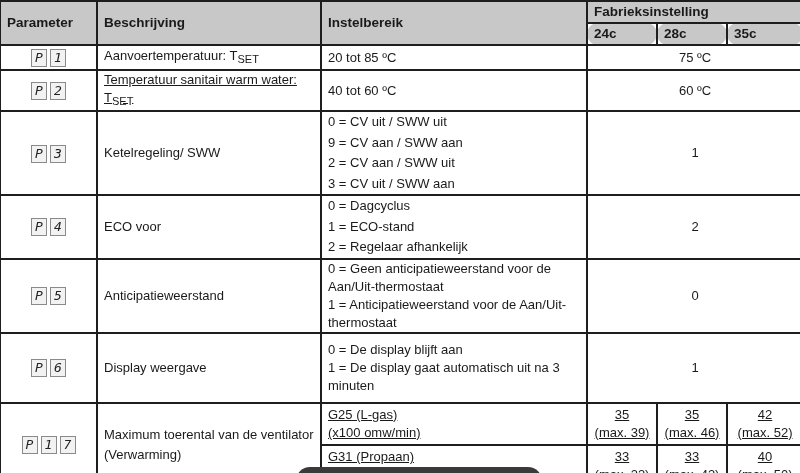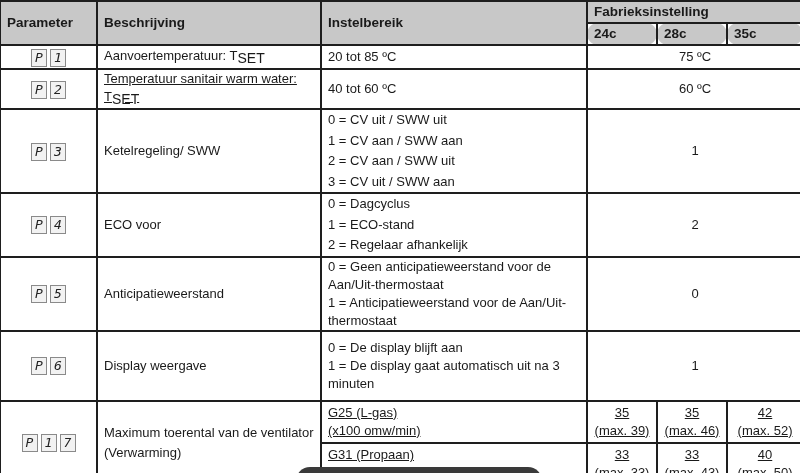--- a/index.html
+++ b/index.html
@@ -13,21 +13,21 @@
   th.hdr-top { height:18px; }
   th.hdr-sub { height:18px;border-radius:11px; }
   td.center { text-align:center; }
   td.code { text-align:center; padding:0; }
   .disp { display:inline-flex; gap:3px; vertical-align:middle; }
   .seg { display:inline-block; width:14px; height:16px; border:1px solid #8a8a8a;
          background:#f2f2f2; font-style:italic; font-size:13px; line-height:16px;
          text-align:center; color:#222; font-family:"DejaVu Sans Mono", monospace; }
   .opt { display:block; line-height:20.5px; }
   .opt.wrap { line-height:18px; padding:0 0; }
-  sub { font-size:14px; vertical-align:-3px; }
+  sub { font-size:11px; vertical-align:-3px; }
   .sub-line { display:block; line-height:18px;text-decoration:underline; }
   .overlay { position:absolute; left:296px; bottom:-14px; width:246px; height:20px;
              background:#3a3a3a; border-radius:14px 14px 0 0; }
 </style>
 </head>
 <body>
 
 <table class="param-table">
   <colgroup>
     <col style="width:97px">
@@ -82,21 +82,21 @@
     <tr style="height:82px">
       <td class="code">
         <span class="disp">
           <span class="seg">P</span>
           <span class="seg">3</span>
         </span>
       </td>
       <td>Ketelregeling/ SWW</td>
       <td>
         <span class="opt">0 = CV uit / SWW uit</span>
-        <span class="opt">1 = CV aan / SWW aan</span>
+        <span class="opt">9 = CV aan / SWW aan</span>
         <span class="opt">2 = CV aan / SWW uit</span>
         <span class="opt">3 = CV uit / SWW aan</span>
       </td>
       <td colspan="3" class="center">1</td>
     </tr>
 
     <tr style="height:62px">
       <td class="code">
         <span class="disp">
           <span class="seg">P</span>

